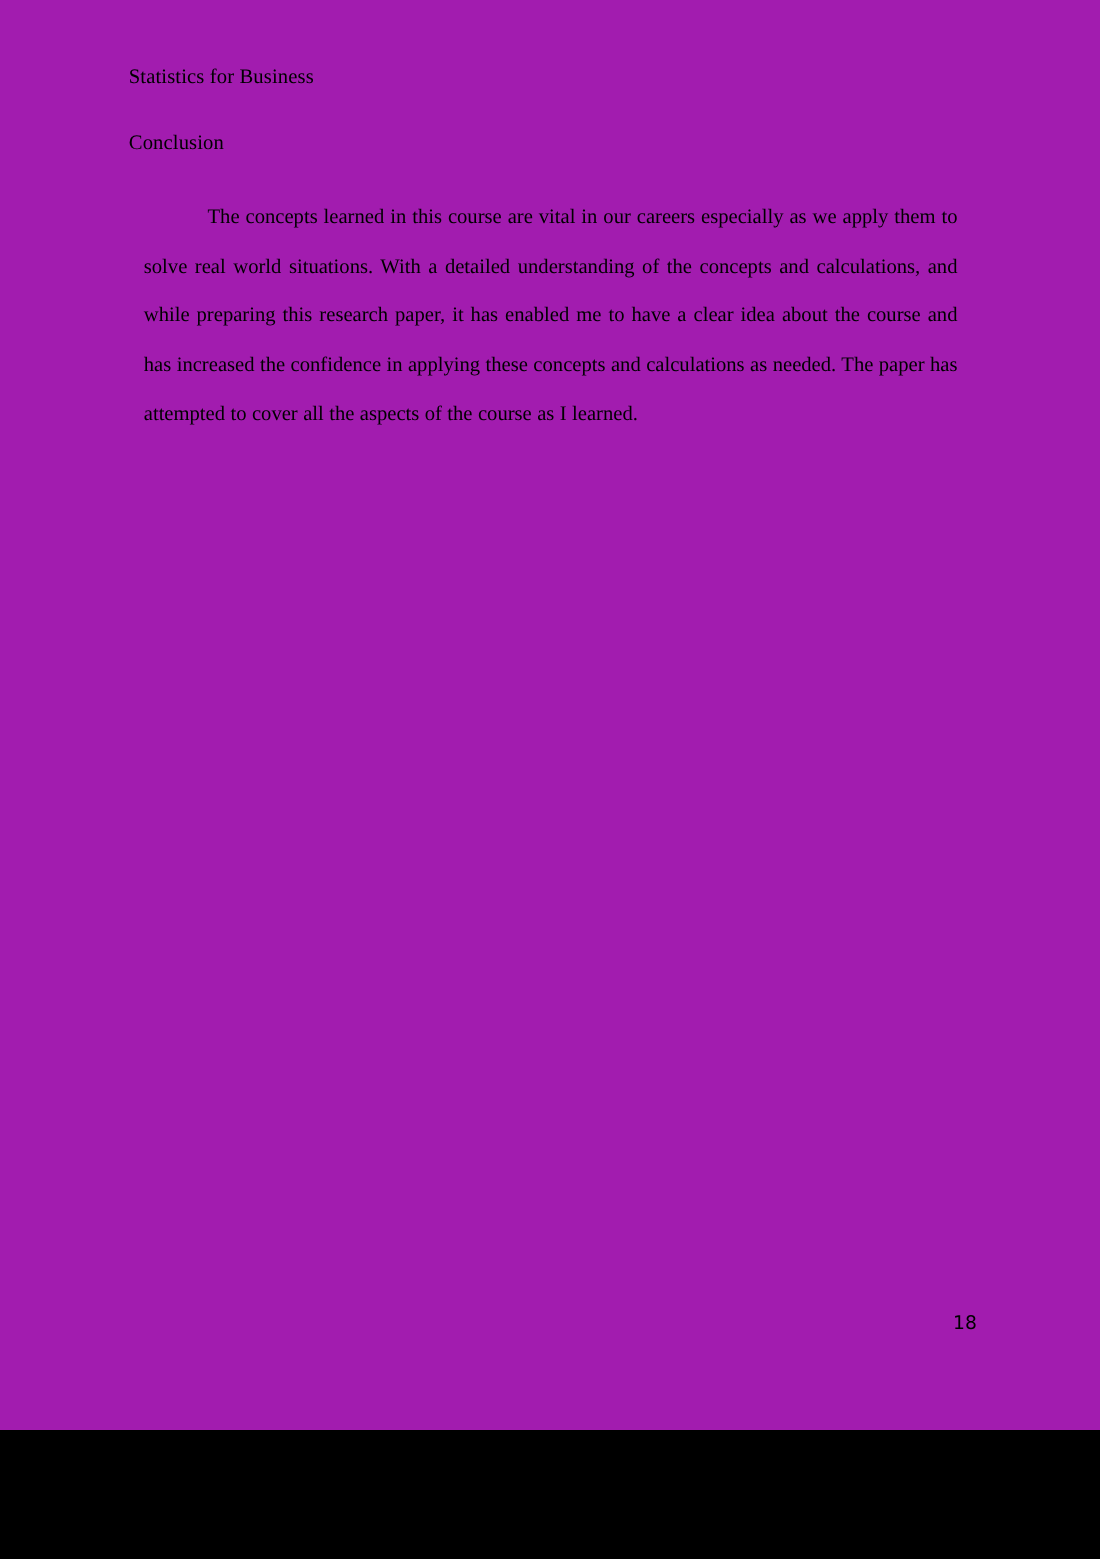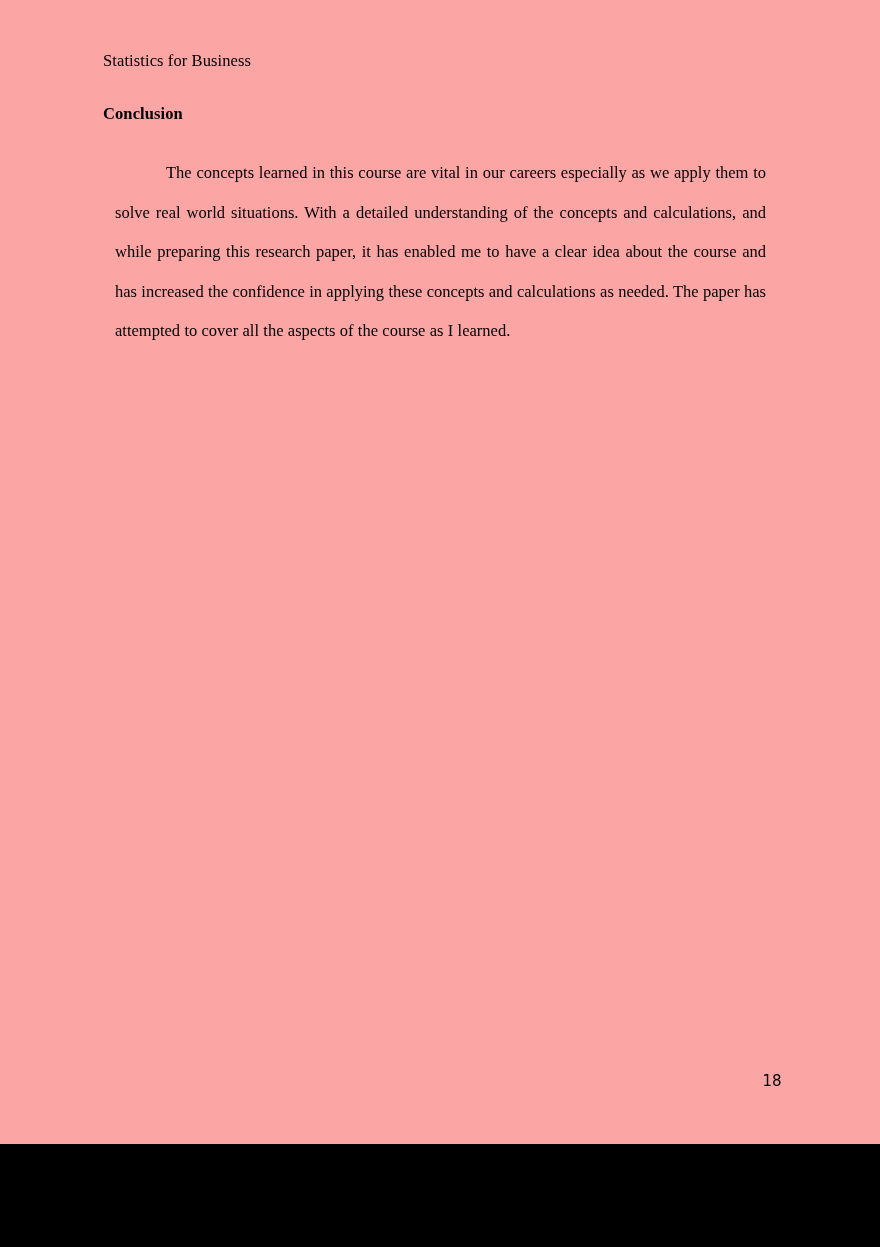--- a/index.html
+++ b/index.html
@@ -16,40 +16,40 @@
     color: #000000;
     -webkit-font-smoothing: antialiased;
   }
 
   .page {
     position: absolute;
     left: 0;
     top: 0;
     width: 880px;
     height: 1144px;
-    background: #fca5a5;
+    background: #a21caf;
   }
 
   .running-head {
     position: absolute;
     left: 103px;
     top: 50px;
     font-size: 16.5px;
     line-height: 22px;
     letter-spacing: 0.1px;
     white-space: nowrap;
   }
 
   .section-heading {
     position: absolute;
     left: 103px;
     top: 103px;
     font-size: 16.5px;
     line-height: 22px;
-    font-weight: bold;
+    font-weight: normal;
     letter-spacing: 0.1px;
     white-space: nowrap;
   }
 
   .body-block {
     position: absolute;
     left: 103px;
     top: 141px;
     width: 675px;
   }
@@ -68,21 +68,20 @@
   .page-number {
     position: absolute;
     left: 760px;
     top: 1048px;
     width: 24px;
     text-align: center;
     font-family: "DejaVu Sans", "Liberation Sans", sans-serif;
     font-size: 15px;
     line-height: 20px;
     color: #000000;
-    margin-top: 23px;
   }
 
   .bottom-band {
     position: absolute;
     left: 0;
     top: 1144px;
     width: 880px;
     height: 103px;
     background: #000000;
   }

